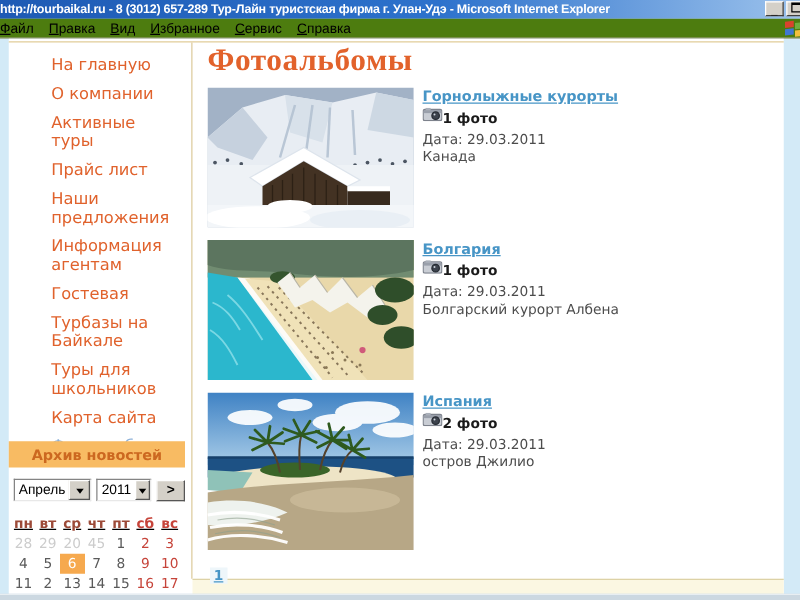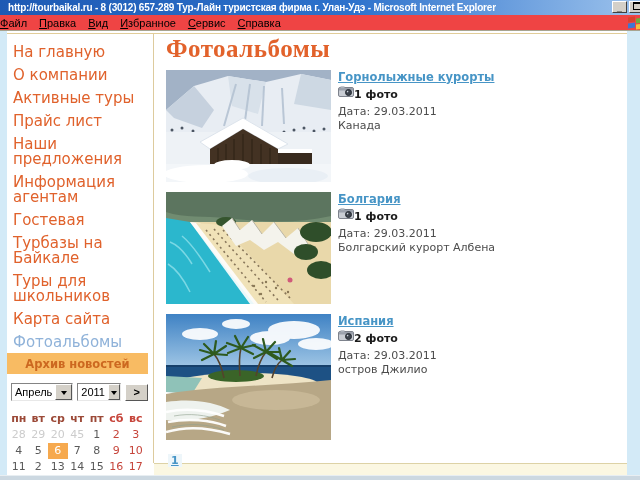--- a/index.html
+++ b/index.html
@@ -10,34 +10,34 @@
   }
 
   
   .titlebar {
     position:absolute; left:0; top:0; right:0; height:15px;
     background:linear-gradient(90deg,#1e5ab4 0%, #2d72cc 55%, #9cc2ec 100%);
     color:#fff; display:flex; align-items:center;
   }
   .titlebar .title {
     font-size:10px; font-weight:bold; white-space:nowrap; overflow:hidden;
-    padding-left:8px; letter-spacing:-0.2px;
+    padding-left:0; letter-spacing:-0.2px;
   }
   .winbtns { position:absolute; right:-4px; top:1px; display:flex; gap:2px; }
   .winbtn {
     width:15px; height:12px; background:#d4d0c8; padding:0; margin:0;
     border:1px solid; border-color:#ffffff #404040 #404040 #ffffff;
     display:flex; align-items:flex-end; justify-content:center;
     font:bold 9px "Liberation Sans",sans-serif; line-height:7px; color:#000;
   }
   .restore-glyph { display:block; width:6px; height:5px; border:1px solid #000; border-top-width:2px; margin-bottom:2px; background:#d4d0c8; }
 
   .menubar {
     position:absolute; left:0; top:15px; right:0; height:15px;
-    background:#ef4444; border-bottom:1px solid #a8a490;
+    background:#4d7c0f; border-bottom:1px solid #a8a490;
     display:flex; align-items:center; font-size:11px; color:#000;
   }
   .menu-item { padding:1px 6px; cursor:default; }
   .menu-item:first-child { margin-left:-6px; }
   .menu-item::first-letter { text-decoration:underline; }
   .throbber { margin-left:auto; margin-right:-5px; position:relative; width:18px; height:14px; }
   .throbber i { position:absolute; width:7px; height:5px; transform:skewY(-8deg); }
   .throbber .r { left:1px; top:1px;  background:#d9422e; }
   .throbber .g { left:9px; top:2px;  background:#6fae3e; }
   .throbber .b { left:1px; top:7px;  background:#3f77d2; }
@@ -47,36 +47,36 @@
   .page { position:absolute; left:0; top:31px; right:0; bottom:0; background:#d3eaf7; }
   .content-bg { position:absolute; left:7px; right:13px; top:0; bottom:0; background:#fff; }
   .topline { position:absolute; left:7px; right:13px; top:2px; height:1px; background:#e1cd99; }
   .vdivider { position:absolute; left:153px; top:3px; width:1px; height:429px; background:#ddcb9d; }
   .footer-band { position:absolute; left:154px; right:13px; top:432px; height:14px; background:#fbf7e2; border-top:1px solid #ddd2a6; }
   .bottom-strip { position:absolute; left:0; right:0; bottom:0; height:4px; background:#ccd8e1; border-top:1px solid #e8eef2; }
 
   
   .sidebar { position:absolute; left:7px; top:0; width:146px; bottom:0; }
   .nav { margin:14px 0 0 6px; width:132px; font-family:"DejaVu Sans",sans-serif; }
-  .nav a { display:block; font-size:15px; line-height:15px; color:#e0622c; text-decoration:none; margin-bottom:8px; }
+  .nav a { display:block; font-size:13px; line-height:15px; color:#e0622c; text-decoration:none; margin-bottom:8px;margin-left:28px; }
   .nav a.active { color:#8fb2d9; }
 
   .archive { position:absolute; left:0; top:322px; width:141px; font-family:"DejaVu Sans",sans-serif; }
   .archive-title { background:#f8bb63; color:#cc6820; font-size:11.5px; font-weight:bold; text-align:center; padding:4px 0 3px; }
   .archive-controls { display:flex; align-items:center; gap:4px; margin:9px 0 0 4px; }
   .selectbox { display:flex; align-items:center; height:16px; background:#fff; border:1px solid; border-color:#848484 #e8e8e8 #e8e8e8 #848484; }
   .selectbox .val { font-size:11px; color:#000; padding:0 3px; font-family:"Liberation Sans",sans-serif; }
   .dd-btn { width:15px; height:14px; margin-left:auto; background:#d4d0c8; border:1px solid; border-color:#ffffff #565656 #565656 #ffffff; display:flex; align-items:center; justify-content:center; }
   .dd-tri { width:0; height:0; border:3px solid transparent; border-top:4px solid #000; margin-top:4px; }
   .go-btn { width:24px; height:17px; background:#d4d0c8; border:1px solid; border-color:#ffffff #565656 #565656 #ffffff; font:bold 11px "Liberation Sans",sans-serif; color:#000; padding:0; }
   .month-sel { width:64px; }
   .year-sel { width:42px; }
 
   .cal-head, .cal-grid { display:grid; grid-template-columns:repeat(7,19.5px); margin-left:2px; }
-  .cal-head { margin-top:10px; }
+  .cal-head { margin-top:10px;text-decoration:underline; }
   .cw { font-size:11px; font-weight:bold; color:#9c4a38; text-align:center; height:16px; line-height:16px; }
   .cw.wk { color:#c6443a; }
   .cd { font-size:11px; color:#5a5a5a; text-align:center; height:16px; line-height:16px; }
   .cd.weekend { color:#c6443a; }
   .cd.muted { color:#cccccc; }
   .cd.selected { background:#f6a94e; color:#fff; }
 
   
   .main-title {
     position:absolute; left:166px; top:4px; margin:0;

